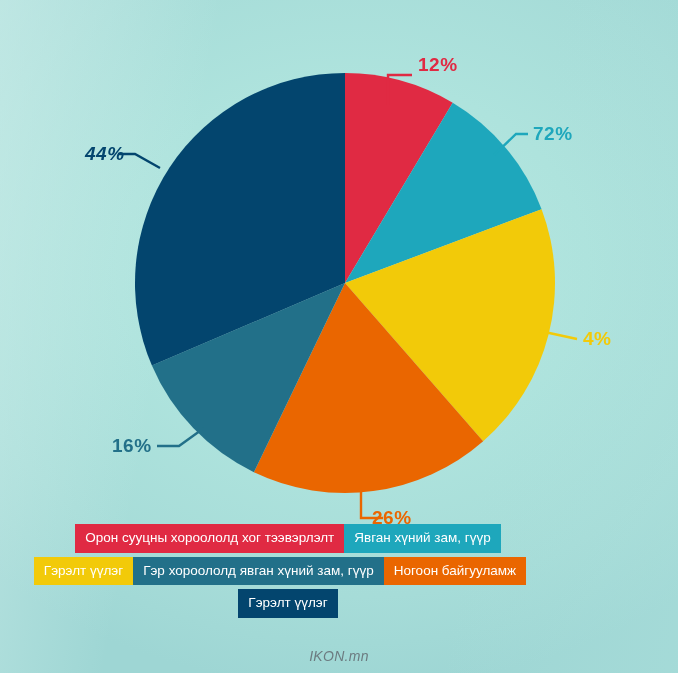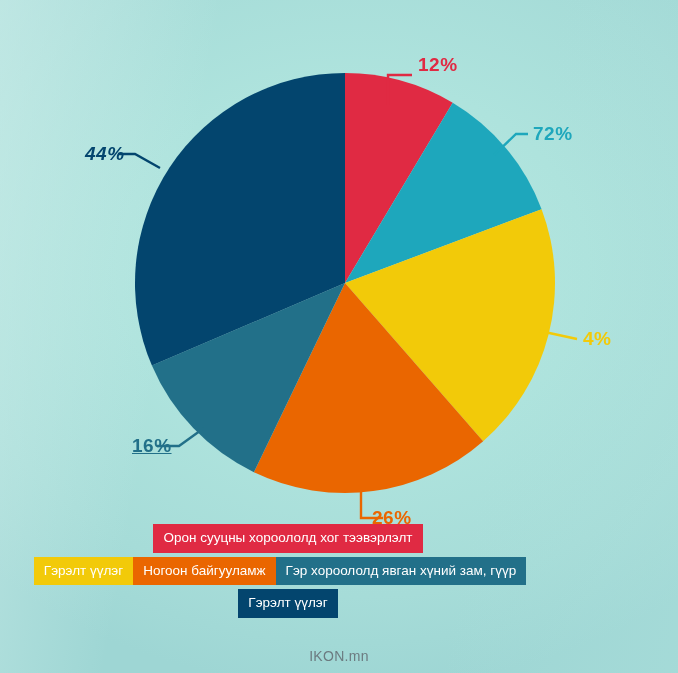--- a/index.html
+++ b/index.html
@@ -76,20 +76,21 @@
   .row-1 { margin-left: 6px; }
   .row-2 { margin-left: -10px; }
   .row-3 { margin-left: 6px; }
   #watermark {
     position: absolute;
     left: 0;
     top: 648px;
     width: 678px;
     text-align: center;
     font-family: "Liberation Sans", sans-serif;
+    font-style: italic;
     font-size: 14px;
     color: #6c7b80;
     letter-spacing: .3px;
   }
 </style>
 </head>
 <body>
 
 <div id="root">
   <div id="bg-wash"></div>
@@ -111,33 +112,34 @@
           <path d="M 361 462 L 361 490 L 383 490" fill="none" stroke="#ea6600" stroke-width="2.4" stroke-linecap="butt" stroke-linejoin="miter"></path>
           <path d="M 204 400 L 179 418 L 157 418" fill="none" stroke="#227089" stroke-width="2.4" stroke-linecap="butt" stroke-linejoin="miter"></path>
           <path d="M 160 140 L 135 126 L 118 126" fill="none" stroke="#03456e" stroke-width="2.4" stroke-linecap="butt" stroke-linejoin="miter"></path>
         </g>
     </svg>
     <div id="pct-labels">
         <div class="pct-label" style="left: 418px; top: 26px; color: rgb(224, 42, 67);">12%</div>
         <div class="pct-label" style="left: 533px; top: 95px; color: rgb(30, 167, 188);">72%</div>
         <div class="pct-label" style="left: 583px; top: 300px; color: rgb(242, 202, 9);">4%</div>
         <div class="pct-label" style="left: 372px; top: 479px; color: rgb(234, 102, 0);">26%</div>
-        <div class="pct-label" style="left: 132px; top: 407px; color: rgb(34, 112, 137); text-decoration: underline;">16%</div>
+        <div class="pct-label" style="left: 112px; top: 407px; color: rgb(34, 112, 137);">16%</div>
         <div class="pct-label" style="left: 85px; top: 115px; color: rgb(3, 69, 110); font-style: italic;">44%</div>
       </div>
   </div>
 
   <div id="legend">
       <div class="legend-row row-1">
         <div class="legend-chip" style="background: rgb(224, 42, 67);">Орон сууцны хороололд хог тээвэрлэлт</div>
+        <div class="legend-chip" style="background: rgb(30, 167, 188);">Явган хүний зам, гүүр</div>
       </div>
       <div class="legend-row row-2">
         <div class="legend-chip" style="background: rgb(242, 202, 9);">Гэрэлт үүлэг</div>
+        <div class="legend-chip" style="background: rgb(34, 112, 137);">Гэр хороололд явган хүний зам, гүүр</div>
         <div class="legend-chip" style="background: rgb(234, 102, 0);">Ногоон байгууламж</div>
-        <div class="legend-chip" style="background: rgb(34, 112, 137);">Гэр хороололд явган хүний зам, гүүр</div>
       </div>
       <div class="legend-row row-3">
         <div class="legend-chip" style="background: rgb(3, 69, 110);">Гэрэлт үүлэг</div>
       </div>
     </div>
 
   <div id="watermark">IKON.mn</div>
 </div>
 
 </body></html>

